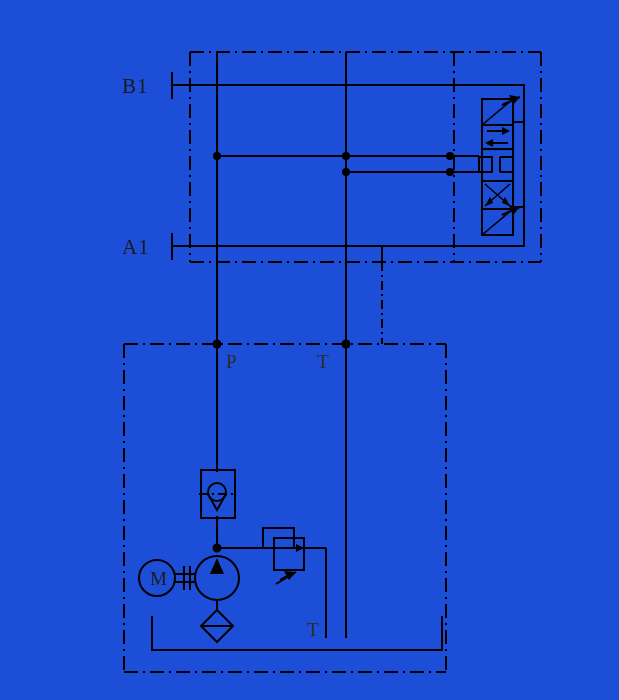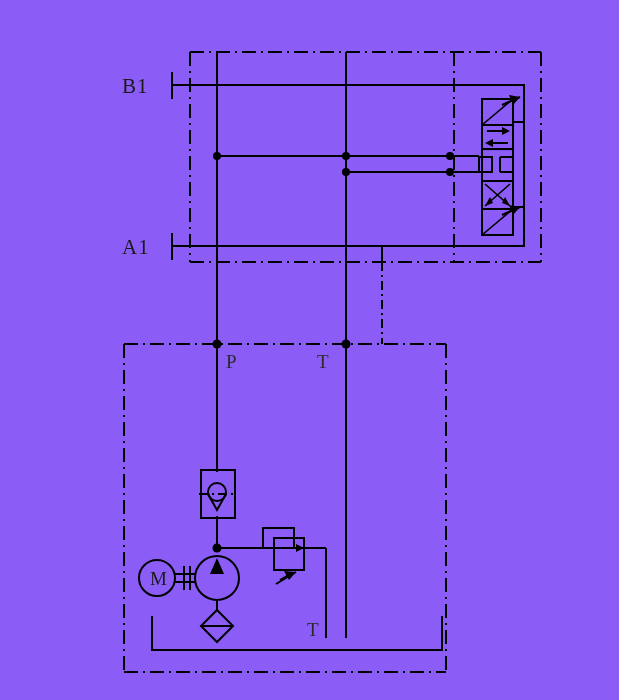--- a/index.html
+++ b/index.html
@@ -7,21 +7,21 @@
     padding: 0;
     background: #ffffff;
   }
   body {
     font-family: "Liberation Serif", serif;
   }
   #diagram-root {
     position: relative;
     width: 619px;
     height: 700px;
-    background: #8b5cf6;
+    background: #1d4ed8;
     overflow: hidden;
   }
   svg.schematic {
     display: block;
     width: 619px;
     height: 700px;
   }
   .solid {
     stroke: #000000;
     stroke-width: 2;

